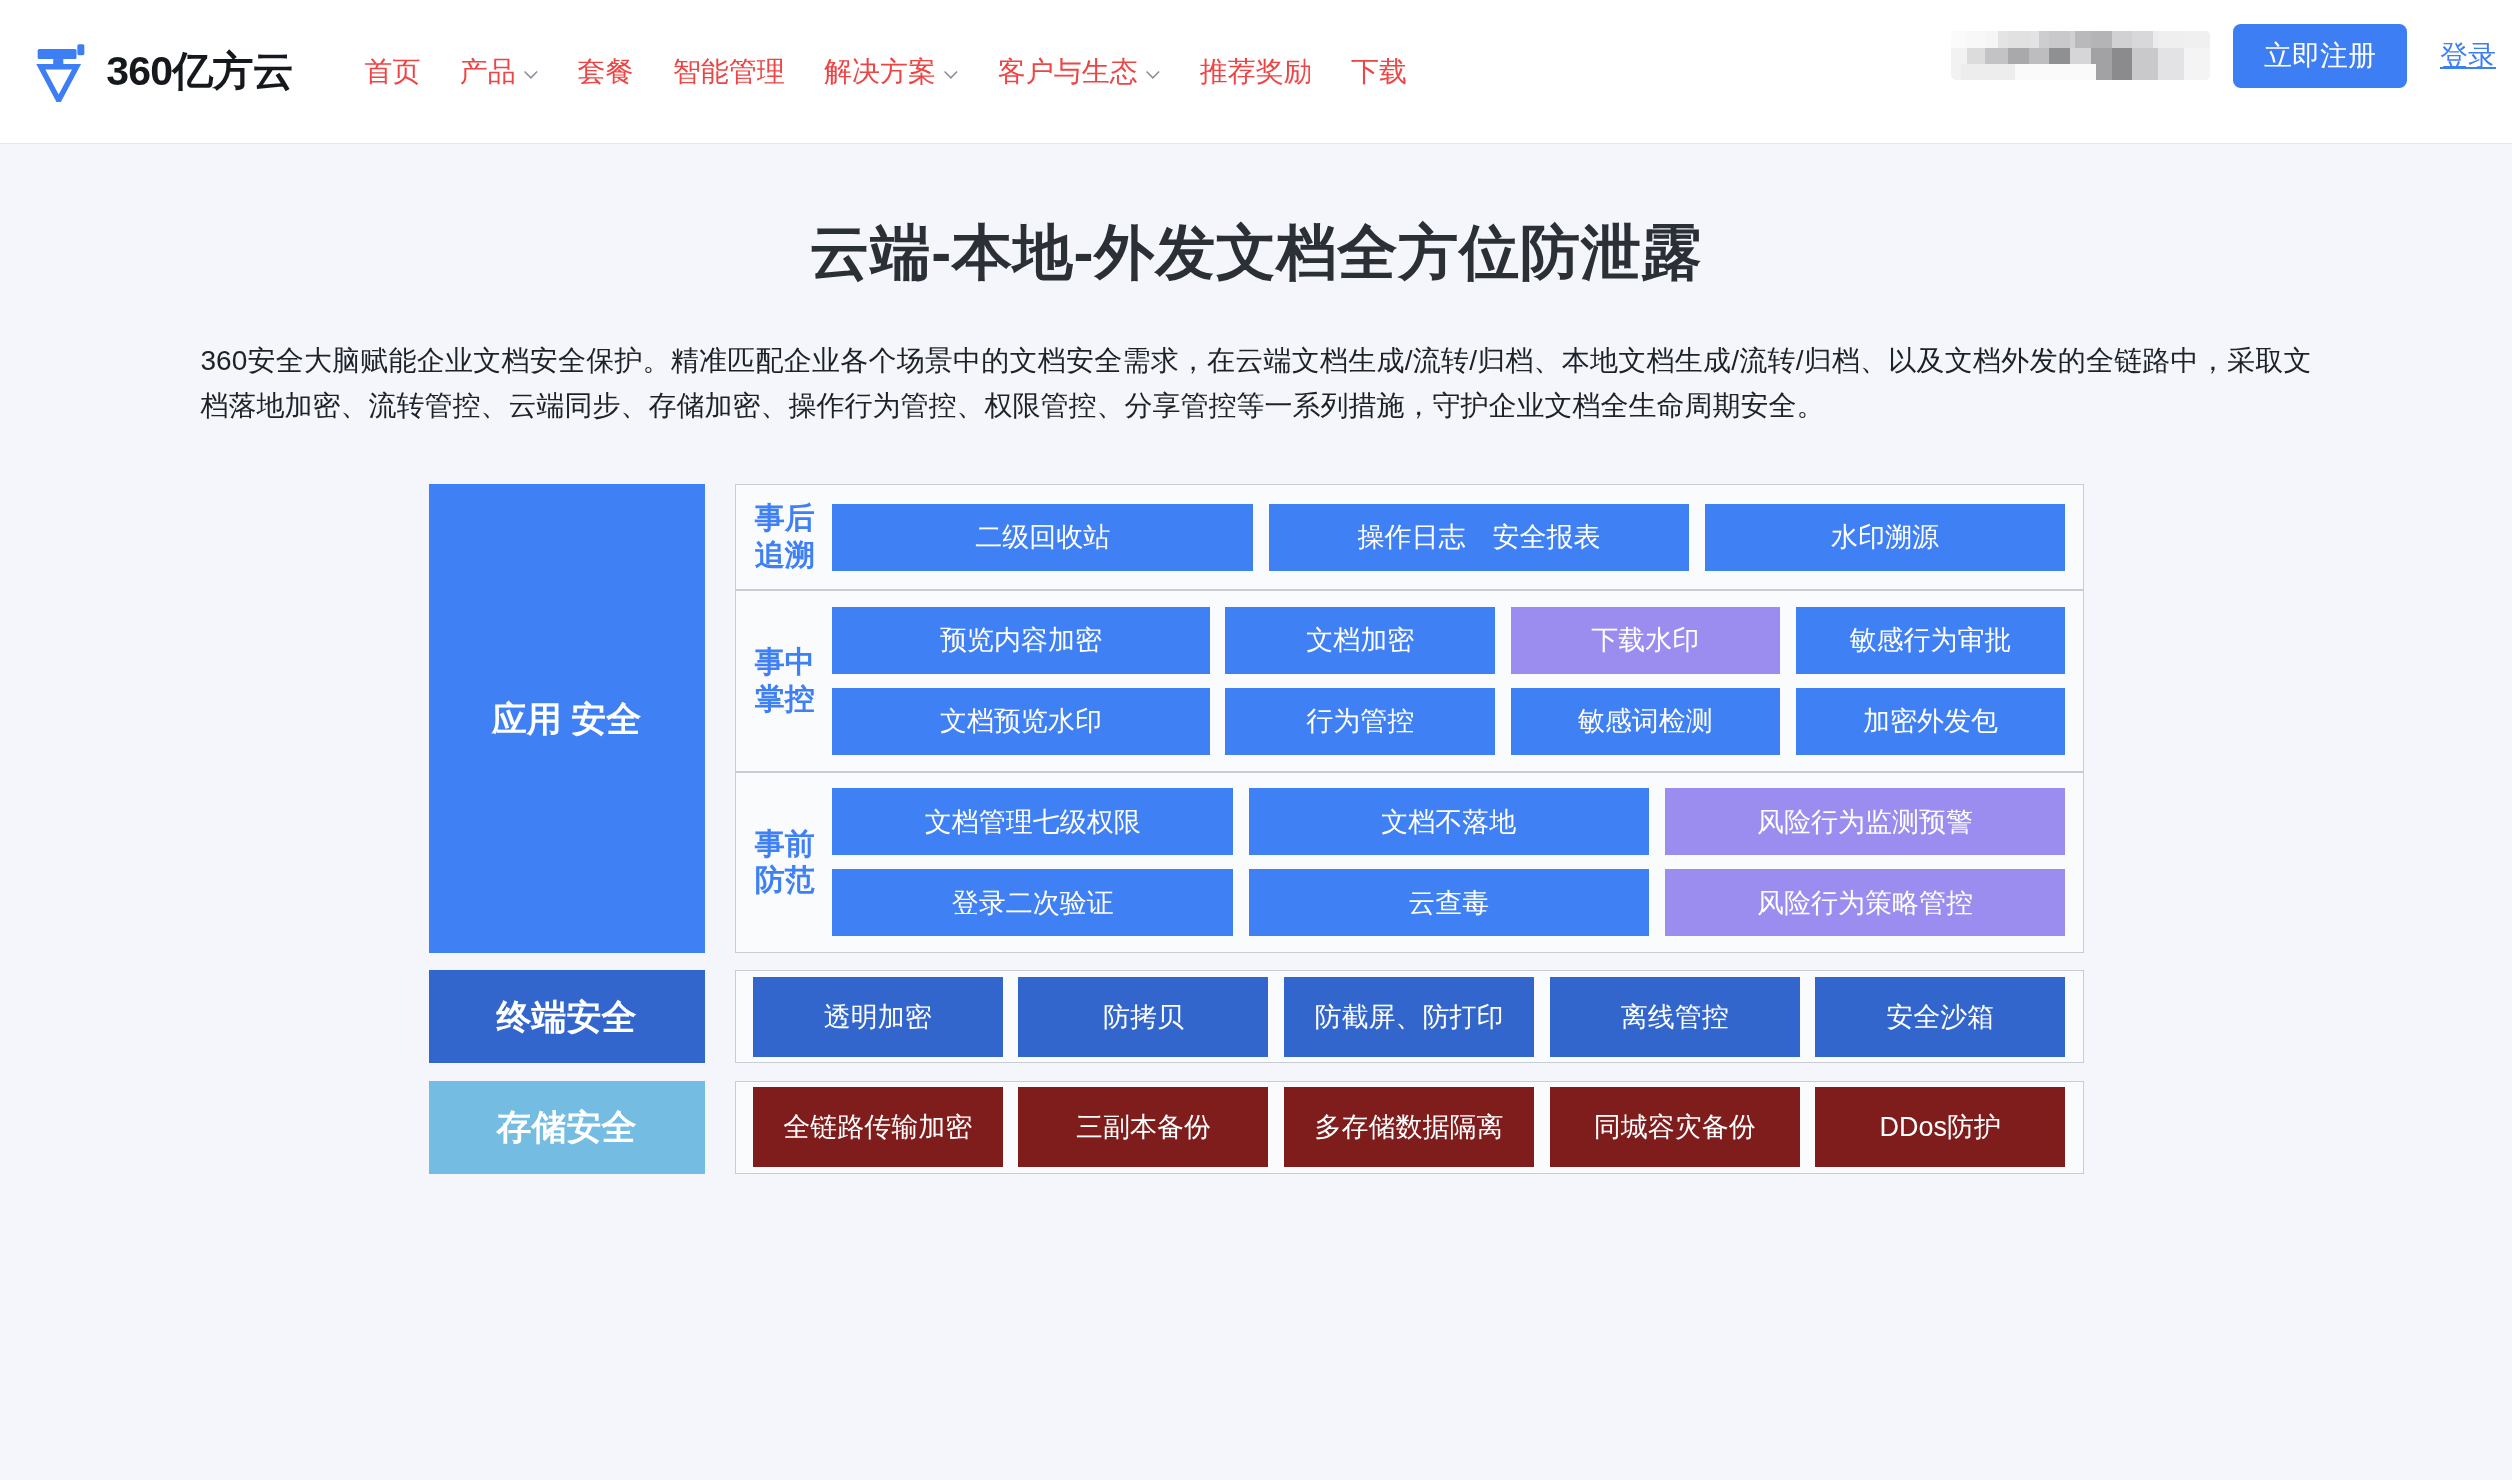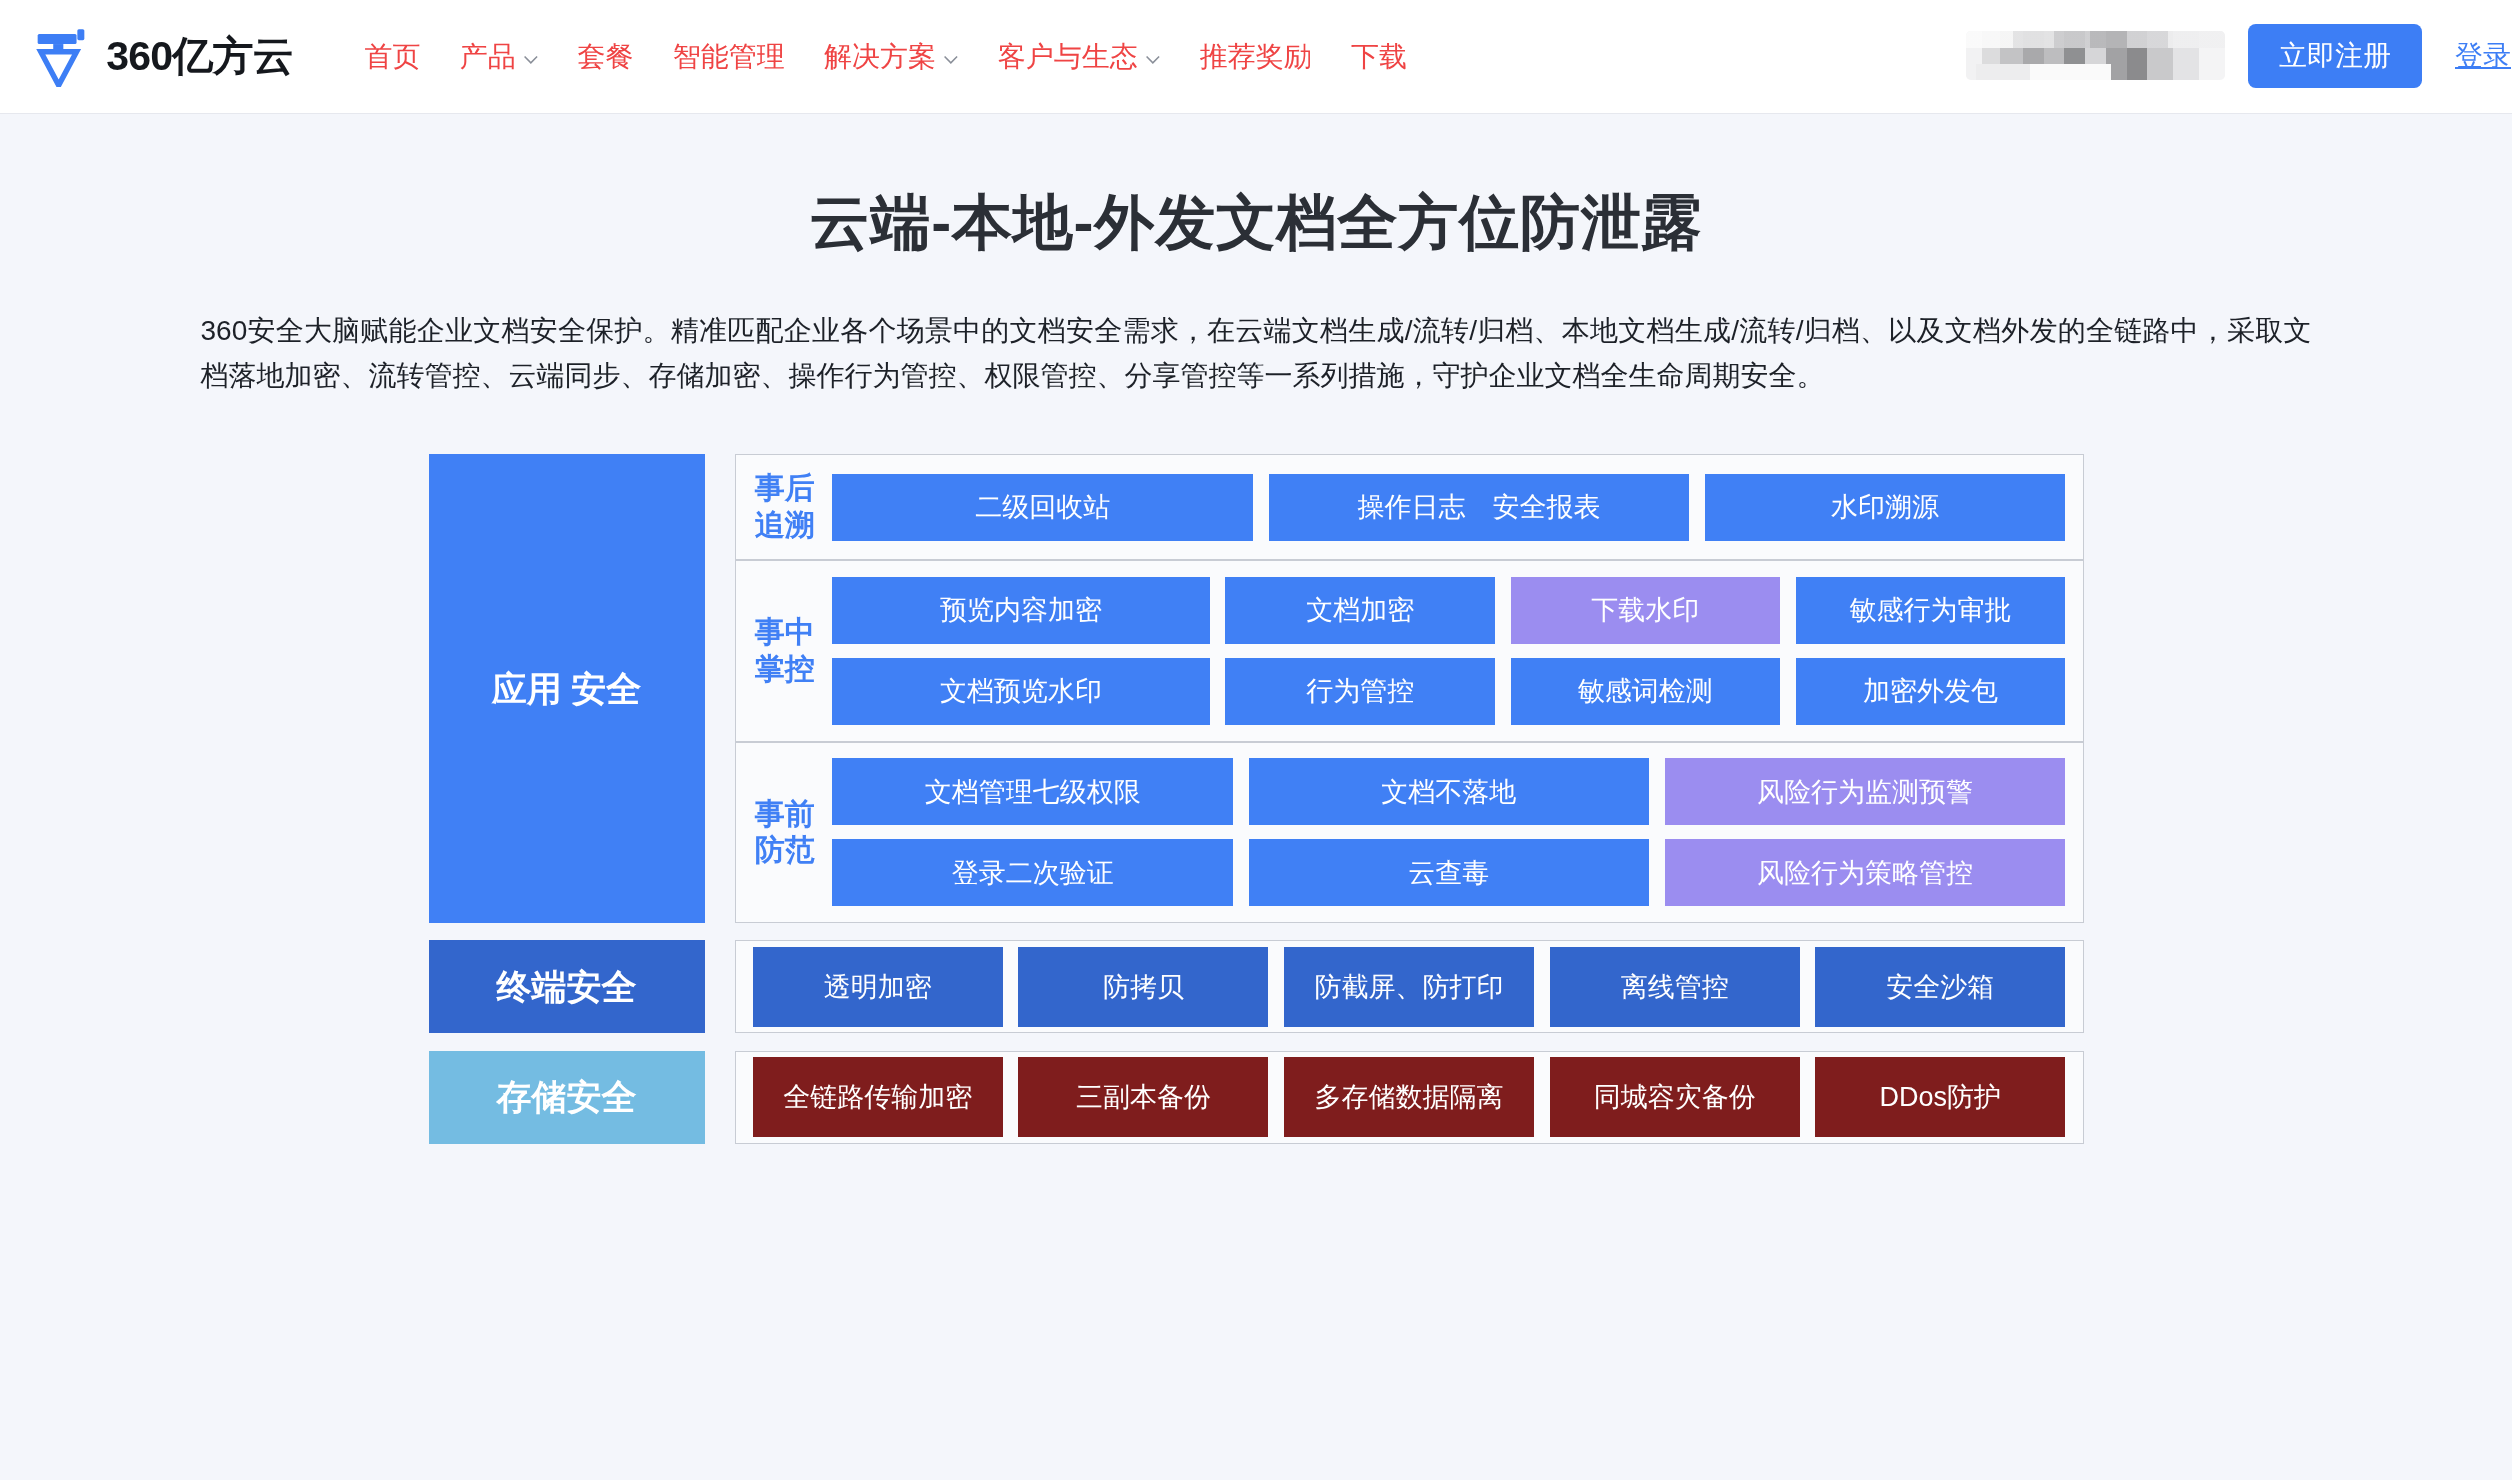--- a/index.html
+++ b/index.html
@@ -8,21 +8,21 @@
     height: 1481px;
     overflow: hidden;
     background: #f4f6fb;
     font-family: "Liberation Sans", "DejaVu Sans", sans-serif;
   }
 
   
   .header {
     position: relative;
     width: 2512px;
-    height: 114px;
+    height: 144px;
     background: #ffffff;
     display: flex;
     align-items: center;
     border-bottom: 0.8px solid #e6e8ee;
   }
   .brand {
     display: flex;
     align-items: center;
     margin-left: 33px;
     gap: 17.3px;
@@ -55,21 +55,21 @@
   .chev {
     width: 15.7px; height: 9.4px;
     display: inline-block;
     position: relative;
     top: 3.1px;
   }
   .chev svg { display: block; }
 
   .header-right {
     position: absolute;
-    right: 1px;
+    right: 16px;
     top: 0;
     height: 111px;
     display: flex;
     align-items: center;
     gap: 0;
   }
   .redacted {
     width: 259px;
     height: 49px;
     margin-right: 23.5px;

